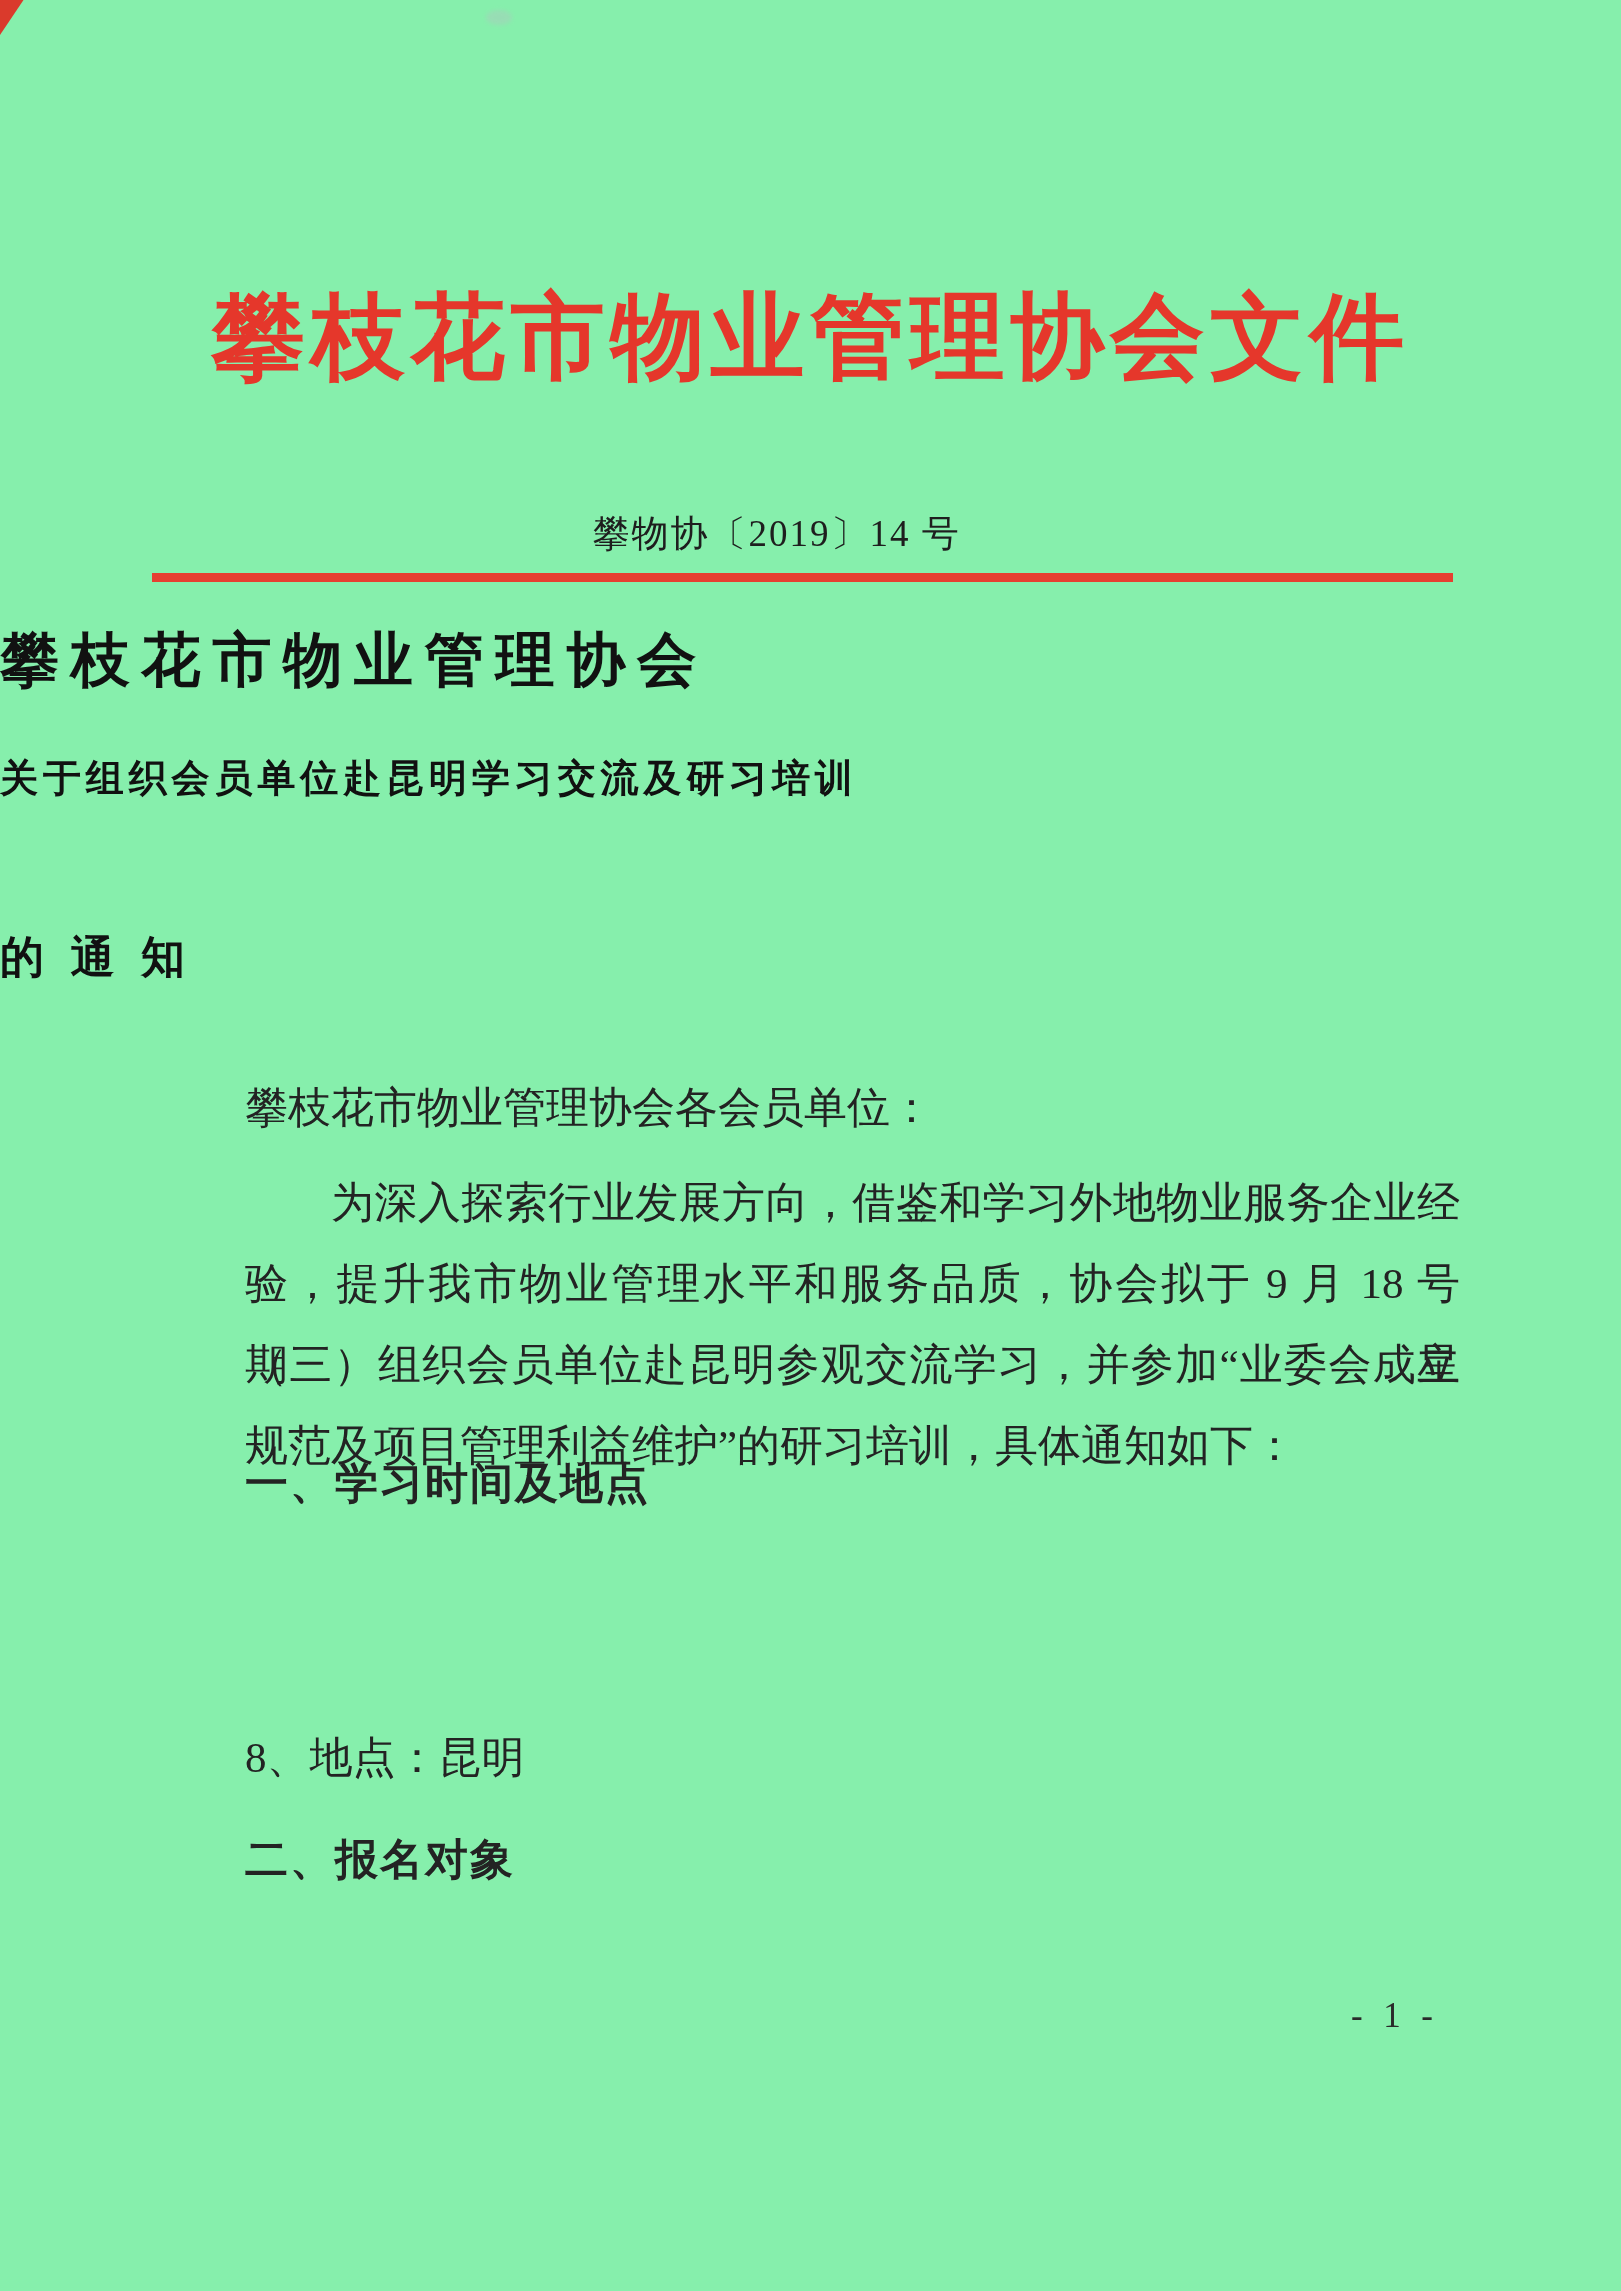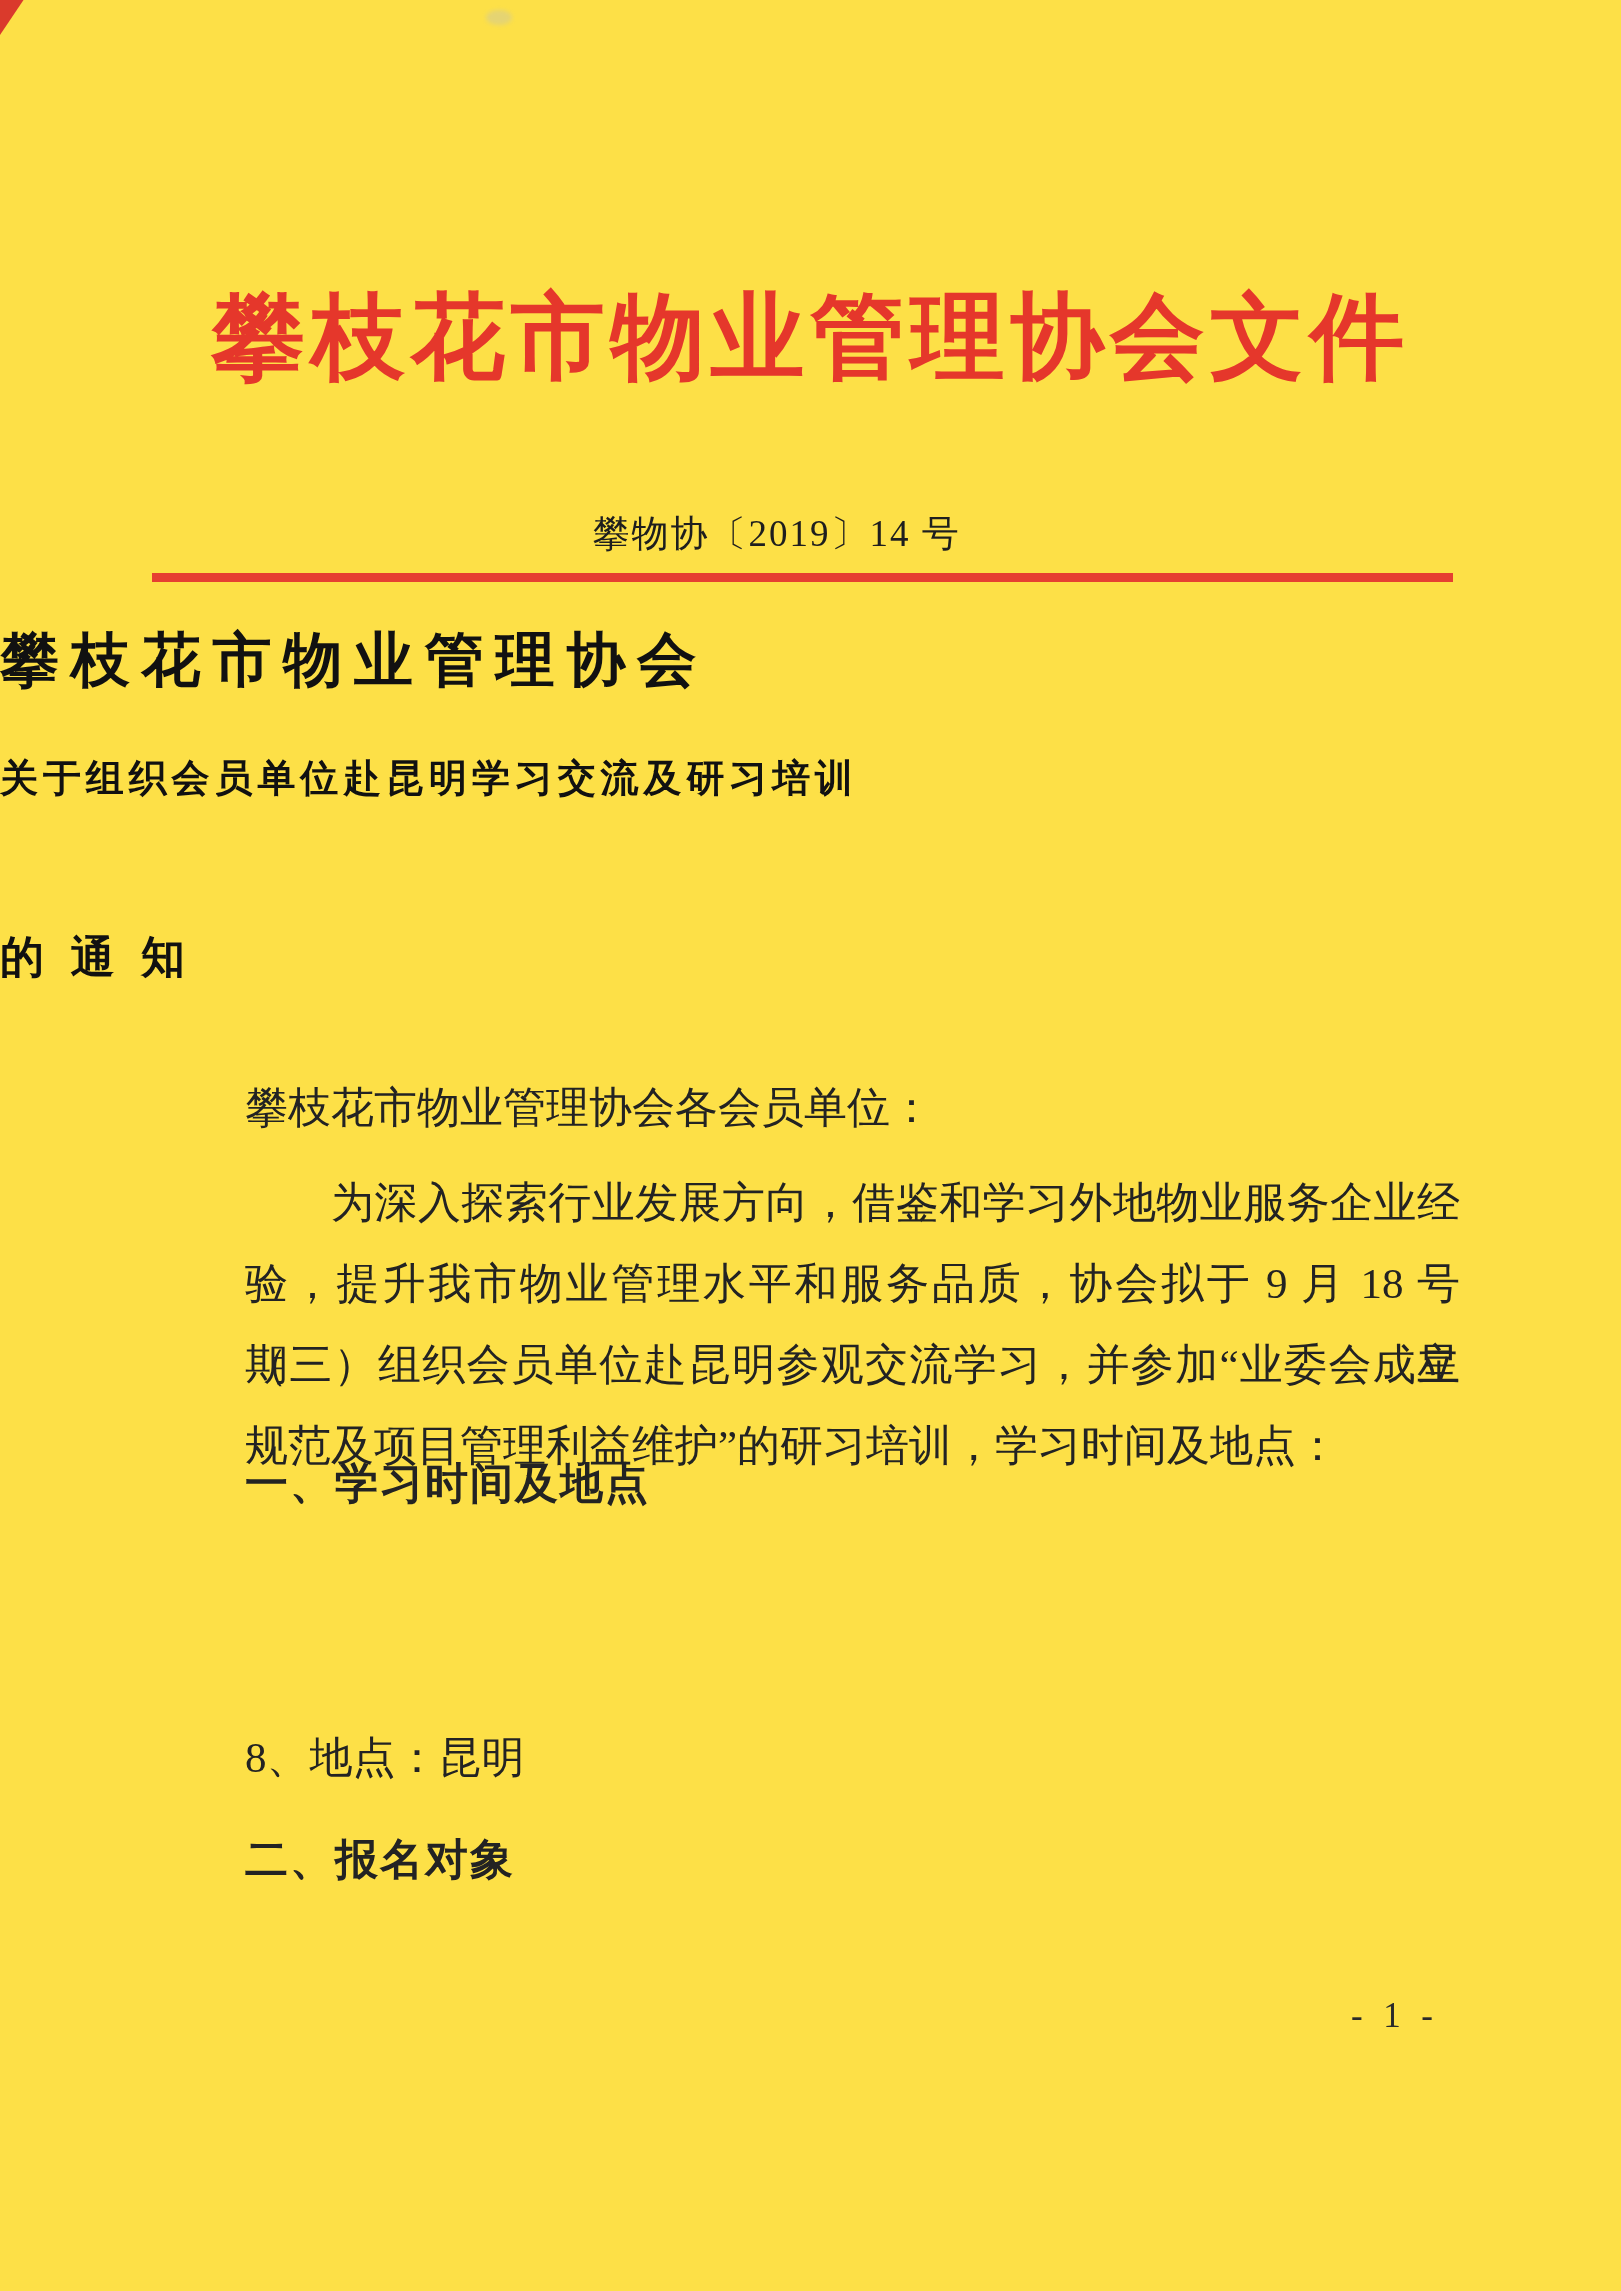--- a/index.html
+++ b/index.html
@@ -1,20 +1,20 @@
 <!DOCTYPE html>
 <html><head>
 <meta charset="utf-8">
 <style>
   html, body { margin: 0; padding: 0; background: #ffffff; }
   .page {
     position: relative;
     width: 1621px;
     height: 2292px;
-    background: #fde047;
+    background: #86efac;
     overflow: hidden;
     font-family: "Liberation Serif", "DejaVu Serif", serif;
     color: #1f1f1f;
   }
 
   
   .corner-artifact {
     position: absolute;
     left: 0; top: 0;
     width: 23.5px; height: 35px;
@@ -146,21 +146,21 @@
   <div class="doc-title-2">关于组织会员单位赴昆明学习交流及研习培训</div>
 
   <div class="doc-title-3">的通知</div>
 
   <div class="body-text salutation">攀枝花市物业管理协会各会员单位：</div>
 
   <div class="body-text paragraph">
     <div class="line fill indent">为深入探索行业发展方向，借鉴和学习外地物业服务企业经</div>
     <div class="line fill">验，提升我市物业管理水平和服务品质，协会拟于 9 月 18 号（星</div>
     <div class="line fill">期三）组织会员单位赴昆明参观交流学习，并参加“业委会成立</div>
-    <div class="line">规范及项目管理利益维护”的研习培训，学习时间及地点：</div>
+    <div class="line">规范及项目管理利益维护”的研习培训，具体通知如下：</div>
   </div>
 
   <div class="body-text sec-heading heading-1">一、学习时间及地点</div>
 
 
   <div class="body-text item-2">8、地点：昆明</div>
 
   <div class="body-text sec-heading heading-2">二、报名对象</div>
 
   <div class="page-number">- 1 -</div>

